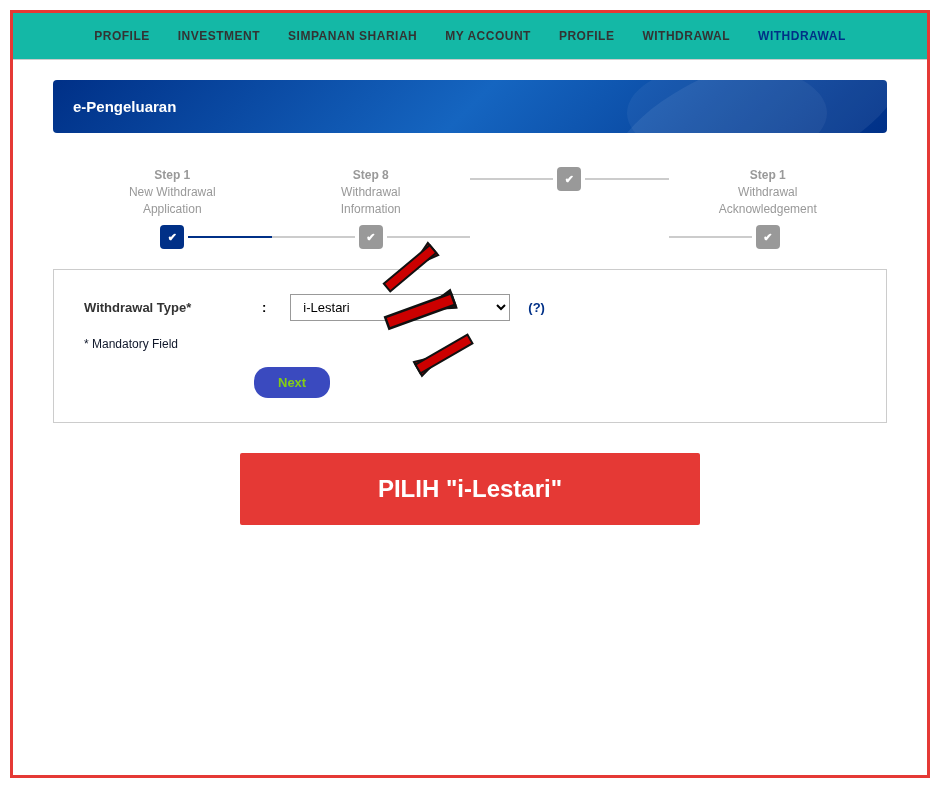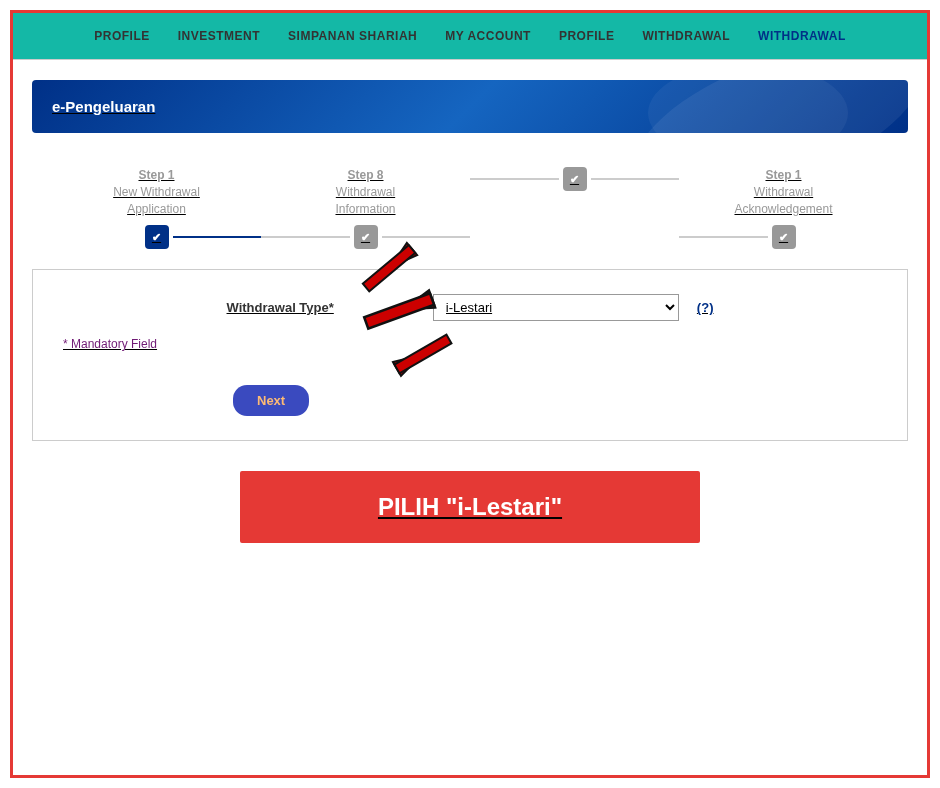--- a/index.html
+++ b/index.html
@@ -34,22 +34,21 @@
       cursor: pointer;
       text-decoration: none;
     }
     .nav-item.active {
       color: #003087;
       font-weight: 900;
     }
 
     
     .main-content {
-      padding: 20px 19px;
-      text-decoration: underline;
+      padding: 20px 40px;
     }
 
     
     .header-banner {
       background: linear-gradient(135deg, #003087 0%, #1565c0 50%, #003087 100%);
       border-radius: 4px;
       padding: 18px 20px;
       margin-bottom: 24px;
       position: relative;
       overflow: hidden;
@@ -160,62 +159,61 @@
       border: 1px solid #ccc;
       padding: 24px 30px;
       margin: 10px 0;
     }
 
     .form-row {
       display: flex;
       align-items: center;
       margin-bottom: 16px;
       gap: 18px;
-      justify-content: center;
     }
 
     .form-label {
       font-weight: bold;
       font-size: 13px;
       color: #333;
       width: 160px;
       flex-shrink: 0;
     }
 
     .form-colon {
       font-weight: bold;
       margin-right: 6px;
     }
 
     .form-select {
       border: 1px solid #999;
       padding: 4px 8px;
       font-size: 13px;
-      width: 246px;
+      width: 220px;
       background: #fff;
       cursor: pointer;
     }
 
     .help-link {
       color: #003087;
       font-size: 13px;
       font-weight: bold;
       cursor: pointer;
       text-decoration: none;
     }
 
     .mandatory-note {
-      color: #701a75;
+      color: #0f172a;
       font-size: 12px;
-      margin-bottom: 34px;
+      margin-bottom: 16px;
     }
 
     .btn-next {
       background: #3a4abf;
-      color: #fdba74;
+      color: #84cc16;
       border: none;
       padding: 8px 24px;
       font-size: 13px;
       font-weight: bold;
       border-radius: 14px;
       cursor: pointer;
       margin-left: 170px;
     }
 
     

